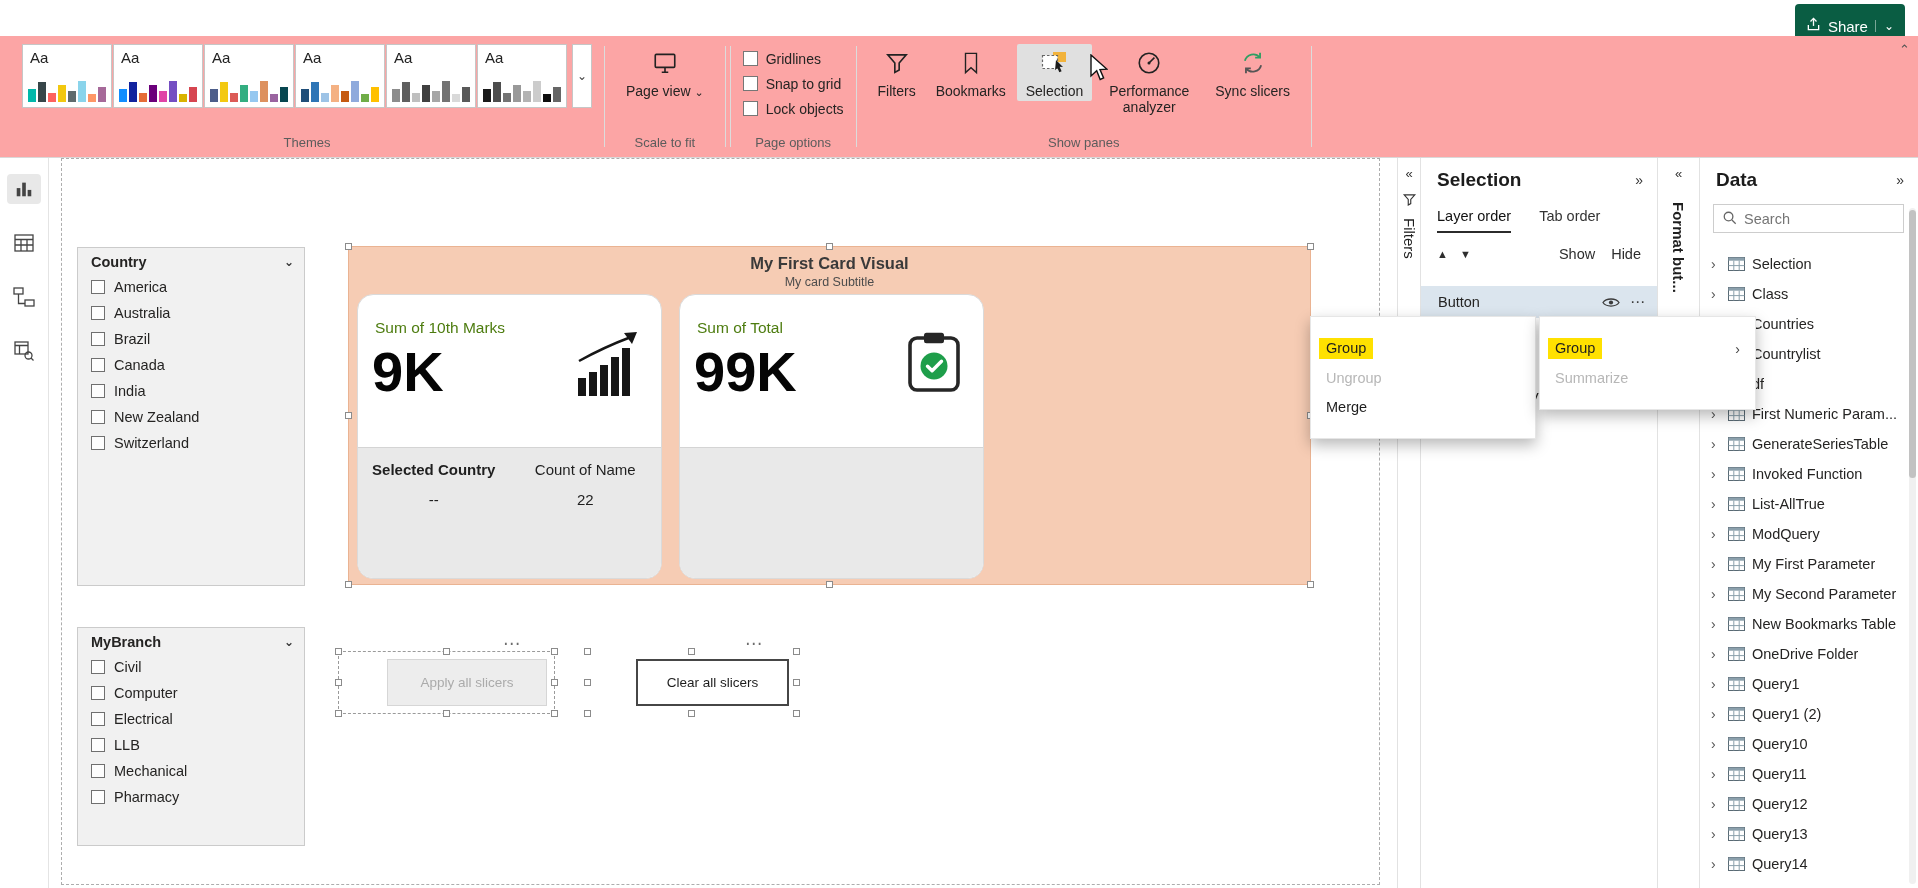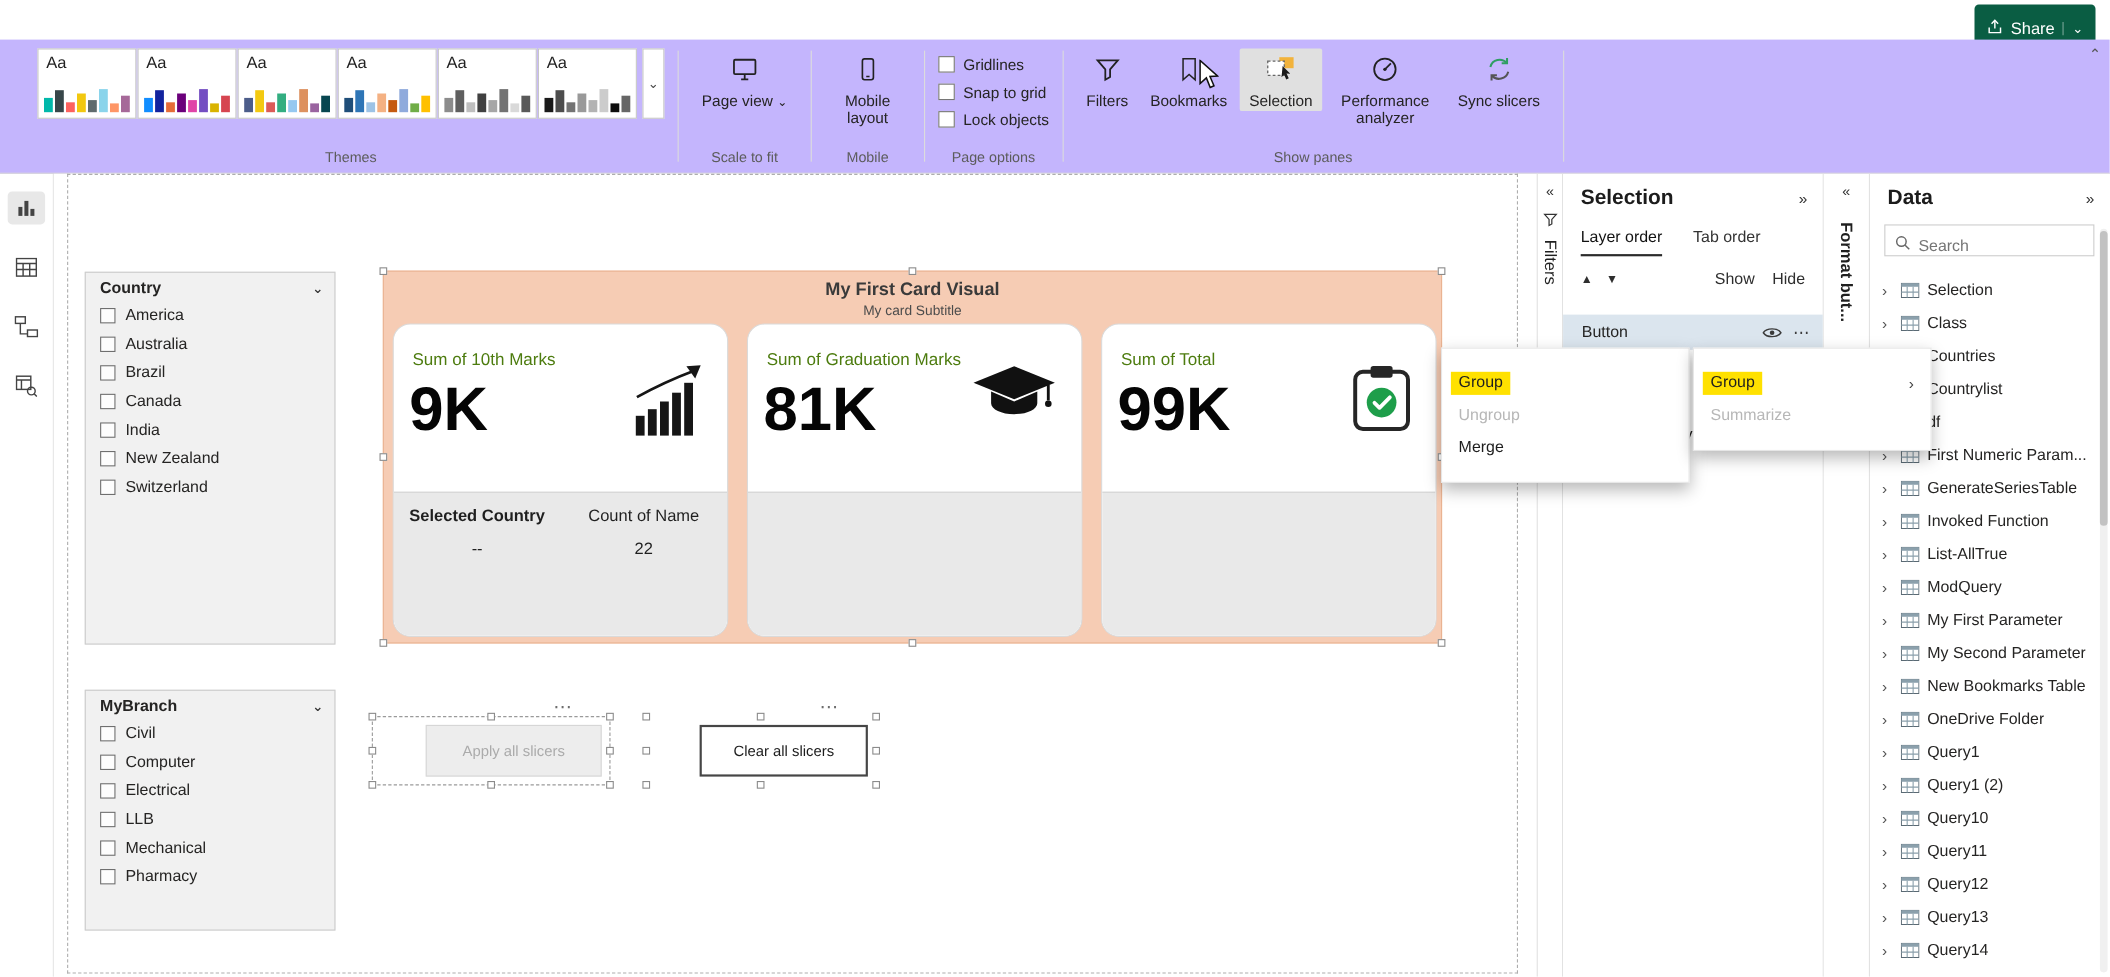--- a/index.html
+++ b/index.html
@@ -10,22 +10,22 @@
   
   .topbar { height:36px; display:flex; align-items:center; padding-left:16px; position:relative; background:#fff; }
   #menu-items { display:flex; height:100%; }
   .menu-item { padding:0 19px; line-height:36px; font-size:16px; position:relative; white-space:nowrap; }
   .menu-item.active::after { content:""; position:absolute; left:16px; right:16px; bottom:3px; height:2.5px; background:#1f1f1f; }
   .share-btn { position:absolute; right:13px; top:4px; height:44px; border-radius:4px; color:#fff;
                display:flex; align-items:center; gap:7px; padding:0 11px; font-size:15px; }
   .share-caret { border-left:1px solid rgba(255,255,255,.45); padding-left:8px; font-size:12px; line-height:1; }
 
   
-  .ribbon { height:122px; background:#c4b5fd; border-bottom:1px solid #d9d9d9; display:flex;
-            align-items:stretch; padding-left:24px; position:relative; }
+  .ribbon { height:122px; background:#fca5a5; border-bottom:1px solid #d9d9d9; display:flex;
+            align-items:stretch; padding-left:12px; position:relative; }
   .rb-group { display:flex; flex-direction:column; align-items:center; padding:8px 10px 0; }
   .rb-content { flex:1; display:flex; align-items:flex-start; gap:2px; }
   .rb-content.col { flex-direction:column; align-items:flex-start; gap:0; padding-top:2px; }
   .rb-label { height:24px; line-height:20px; font-size:13px; color:#5c5c5c; }
   .rb-sep { width:1px; background:#dcdcdc; margin:10px 2px; }
   .theme-card { width:90px; height:64px; background:#fff; border:1px solid #c6c6c6; position:relative; margin-right:1px; }
   .theme-aa { position:absolute; top:4px; left:7px; font-size:15px; color:#222; }
   .theme-bars { position:absolute; left:5px; right:5px; bottom:5px; height:22px; display:flex; align-items:flex-end; gap:2px; }
   .theme-bar { flex:1; }
   .gallery-exp { width:20px; height:64px; border:1px solid #c6c6c6; margin-left:2px; background:#fff;
@@ -113,21 +113,21 @@
   .showhide { font-size:14.5px; margin-left:4px; }
   .grow { flex:1; }
   #sel-rows { margin-top:24px; }
   .sel-row { display:flex; align-items:center; height:32px; padding:0 12px 0 17px; font-size:14.5px; }
   .sel-row.selected { background:#dbe5ee; }
   .eye { display:flex; }
   .row-dots { margin-left:10px; color:#3c3c3c; font-size:15px; }
 
   
   .datapane { flex:1; background:#fff; position:relative; overflow:hidden; }
-  .search-box { margin:13px 14px 0 13px; height:29px; border:1px solid #cdcdcd; display:flex; align-items:flex-end;
+  .search-box { margin:13px 14px 0 13px; height:29px; border:1px solid #cdcdcd; display:flex; align-items:center;
                 gap:7px; padding:0 8px; background:#fff; }
   .search-box input { border:0; outline:0; flex:1; font:inherit; font-size:14.5px; color:#555; background:transparent; }
   #tree { margin-top:16px; }
   .tree-row { display:flex; align-items:center; height:30px; padding-left:11px; gap:7px; font-size:14.5px; }
   .tree-chev { width:10px; color:#555; font-size:14px; }
   .tree-ic { display:flex; }
   .tree-lab { white-space:nowrap; overflow:hidden; text-overflow:ellipsis; max-width:160px; }
   .dscroll { position:absolute; right:2px; top:50px; bottom:4px; width:7px; background:#f0f0f0; border-radius:4px; }
   .dthumb { position:absolute; top:2px; width:7px; height:268px; background:#c2c2c2; border-radius:4px; }
 
@@ -257,34 +257,20 @@
               <path d="M9 20.5h6M12 16.5v4"></path>
             </svg>
           </span>
         <span class="lbl"><span>Page view</span> <span class="caret">⌄</span></span>
       </div>
     </div>
     <div class="rb-label">Scale to fit</div>
   </div>
   <div class="rb-sep"></div>
 
-  <div class="rb-group">
-    <div class="rb-content">
-      <div class="rb-btn">
-        <span class="ic" id="mb-ic">
-            <svg width="24" height="26" viewBox="0 0 24 24" fill="none" stroke="#222" stroke-width="1.5">
-              <rect x="7" y="2.5" width="10" height="19" rx="2"></rect>
-              <path d="M10.5 18.5h3"></path>
-            </svg>
-          </span>
-        <span class="lbl" style="max-width:60px">Mobile layout</span>
-      </div>
-    </div>
-    <div class="rb-label">Mobile</div>
-  </div>
   <div class="rb-sep"></div>
 
   <div class="rb-group">
     <div class="rb-content col" id="pageopts">
         <label class="chk-row">
           <span class="chk"></span>
           <span>Gridlines</span>
         </label>
         <label class="chk-row">
           <span class="chk"></span>
@@ -412,31 +398,20 @@
                   <div class="lab b">Selected Country</div>
                   <div class="val">--</div>
                 </div>
                 <div class="kdetail">
                   <div class="lab">Count of Name</div>
                   <div class="val">22</div>
                 </div>
               </div>
             </div>
             <div class="kcard">
-              <div class="kcard-label">Sum of Graduation Marks</div>
-              <div class="kcard-value">81K</div>
-              <div class="kcard-icon"><svg width="78" height="52" viewBox="0 0 78 52">
-                  <path d="M39 2L76 17 39 32 2 17z" fill="#111"></path>
-                  <path d="M18 25v10.5c0 5.5 9.4 10 21 10s21-4.5 21-10V25L39 34z" fill="#111"></path>
-                  <path d="M70 19v14" stroke="#111" stroke-width="2.6"></path>
-                  <circle cx="70" cy="36" r="3" fill="#111"></circle>
-                </svg></div>
-              <div class="kcard-bottom"></div>
-            </div>
-            <div class="kcard">
               <div class="kcard-label">Sum of Total</div>
               <div class="kcard-value">99K</div>
               <div class="kcard-icon"><svg width="54" height="62" viewBox="0 0 54 62">
                   <rect x="3" y="7" width="48" height="52" rx="7" fill="none" stroke="#262626" stroke-width="3.6"></rect>
                   <rect x="17" y="1.8" width="20" height="10.5" rx="2.5" fill="#262626"></rect>
                   <circle cx="27" cy="35" r="13.5" fill="#1E9E4A"></circle>
                   <path d="M20.5 35.2l4.6 4.6 9.4-9.6" stroke="#fff" stroke-width="3.4" fill="none" stroke-linecap="round" stroke-linejoin="round"></path>
                 </svg></div>
               <div class="kcard-bottom"></div>
             </div>

